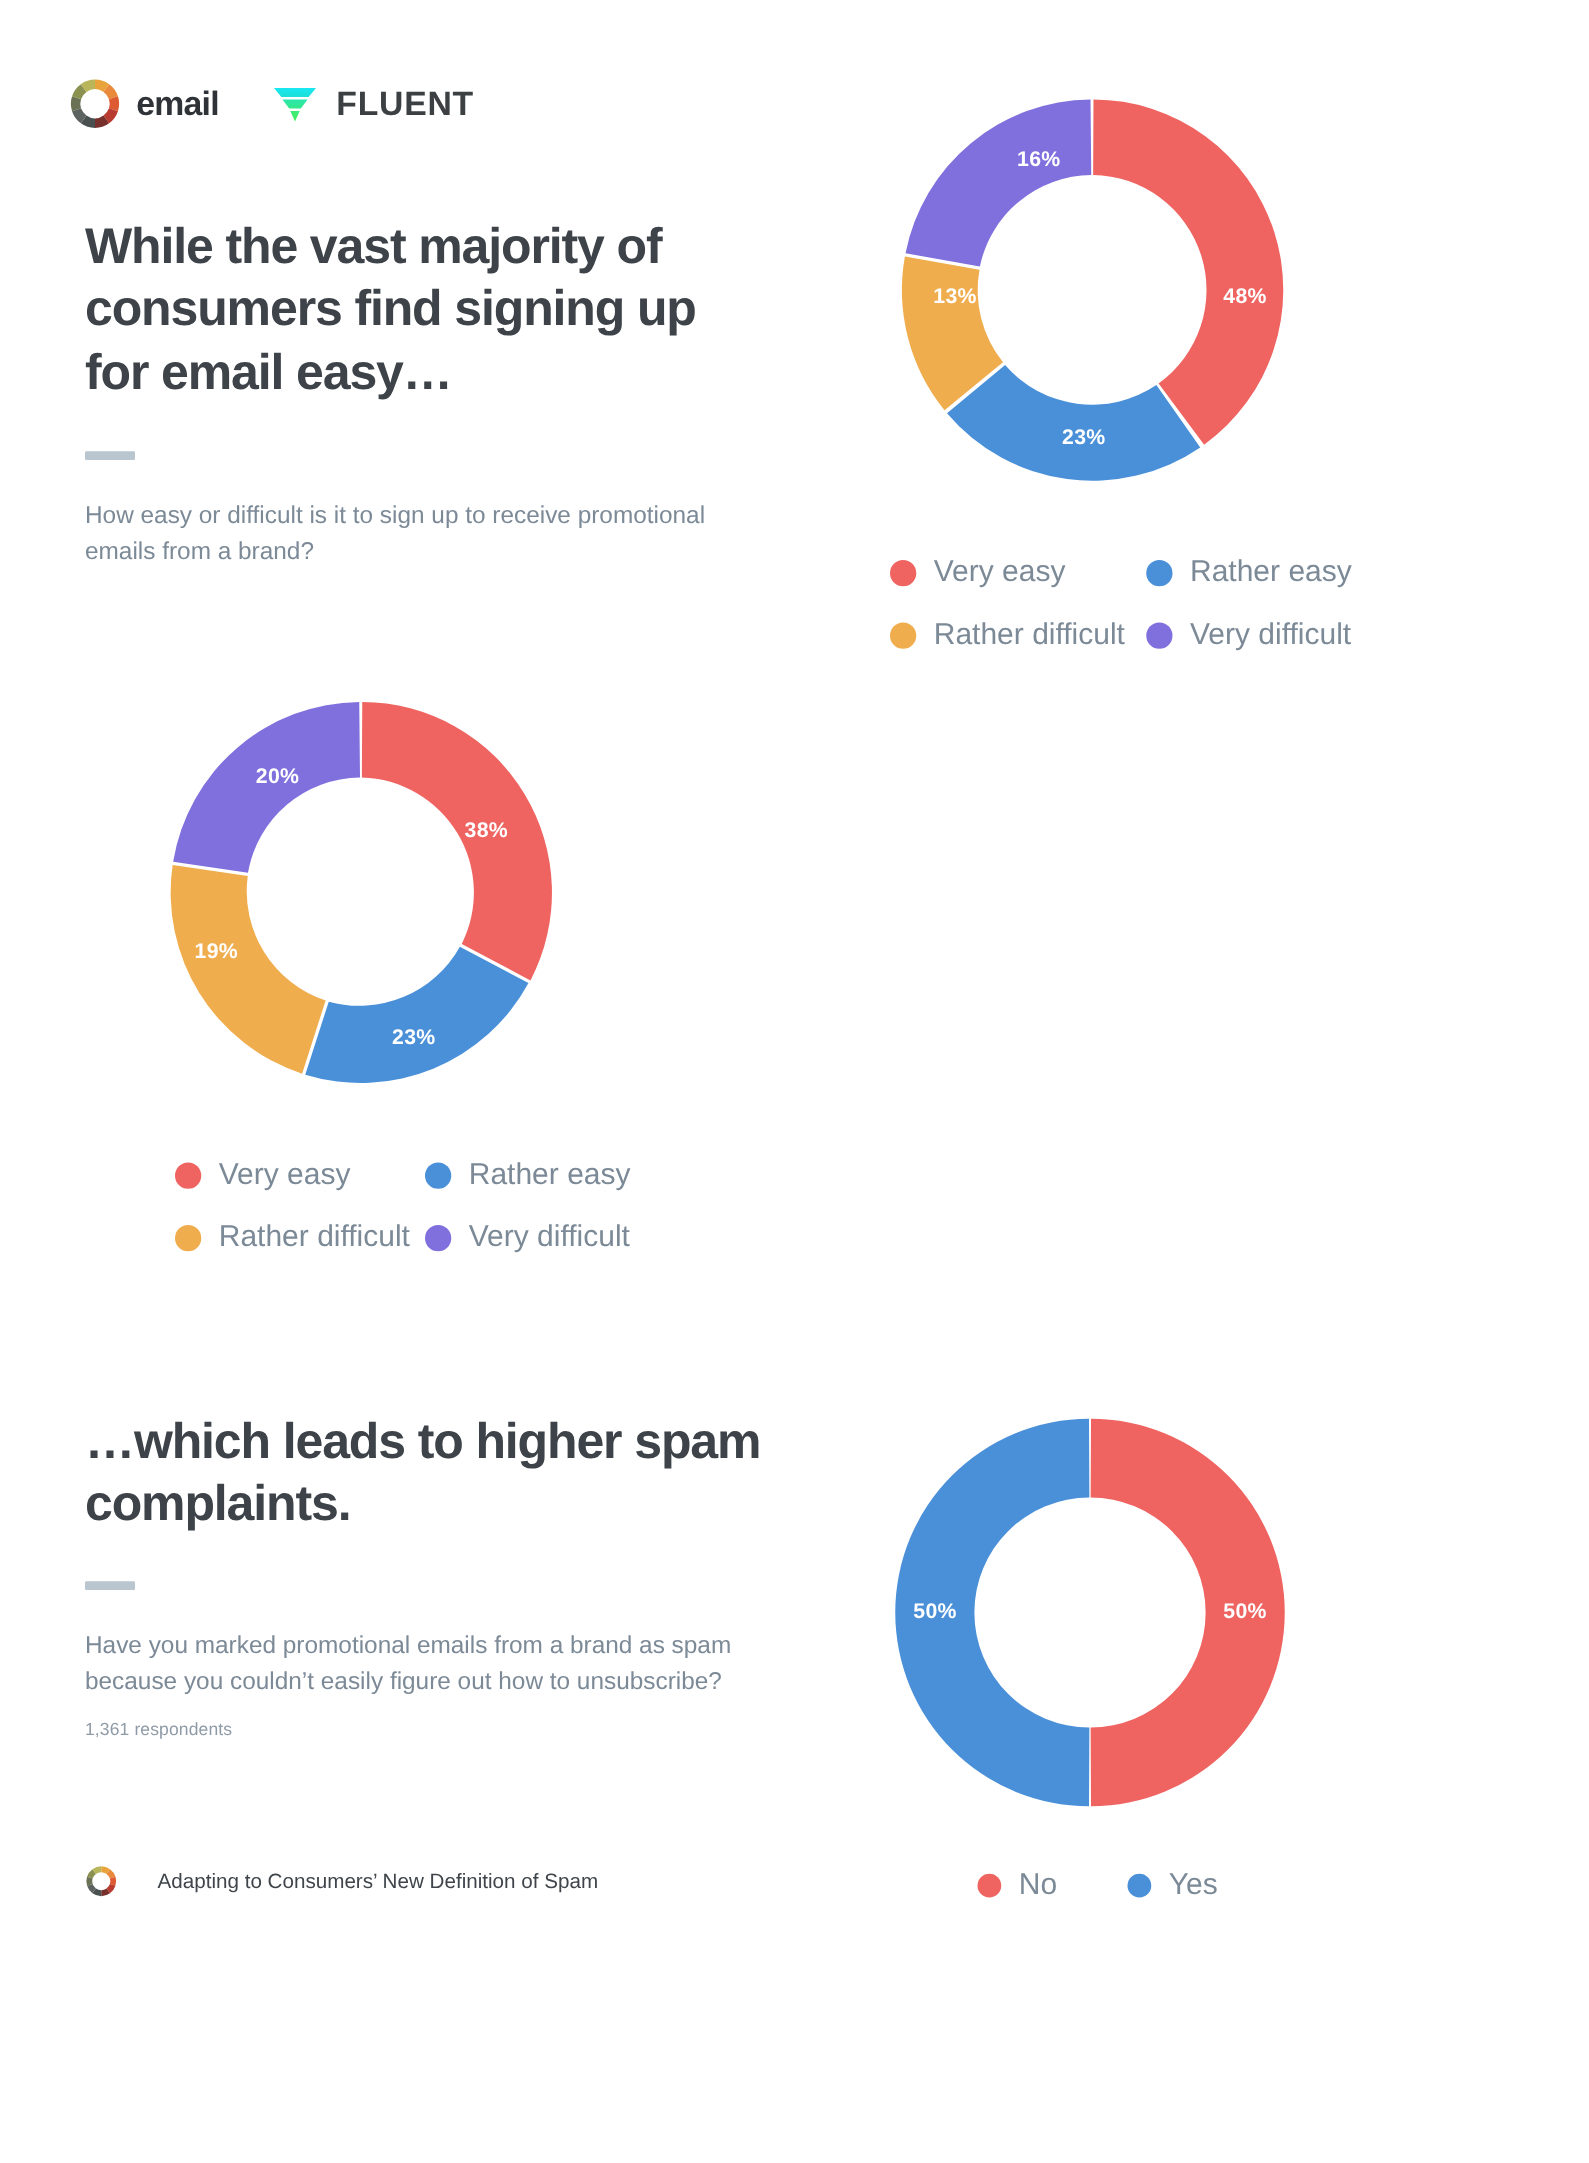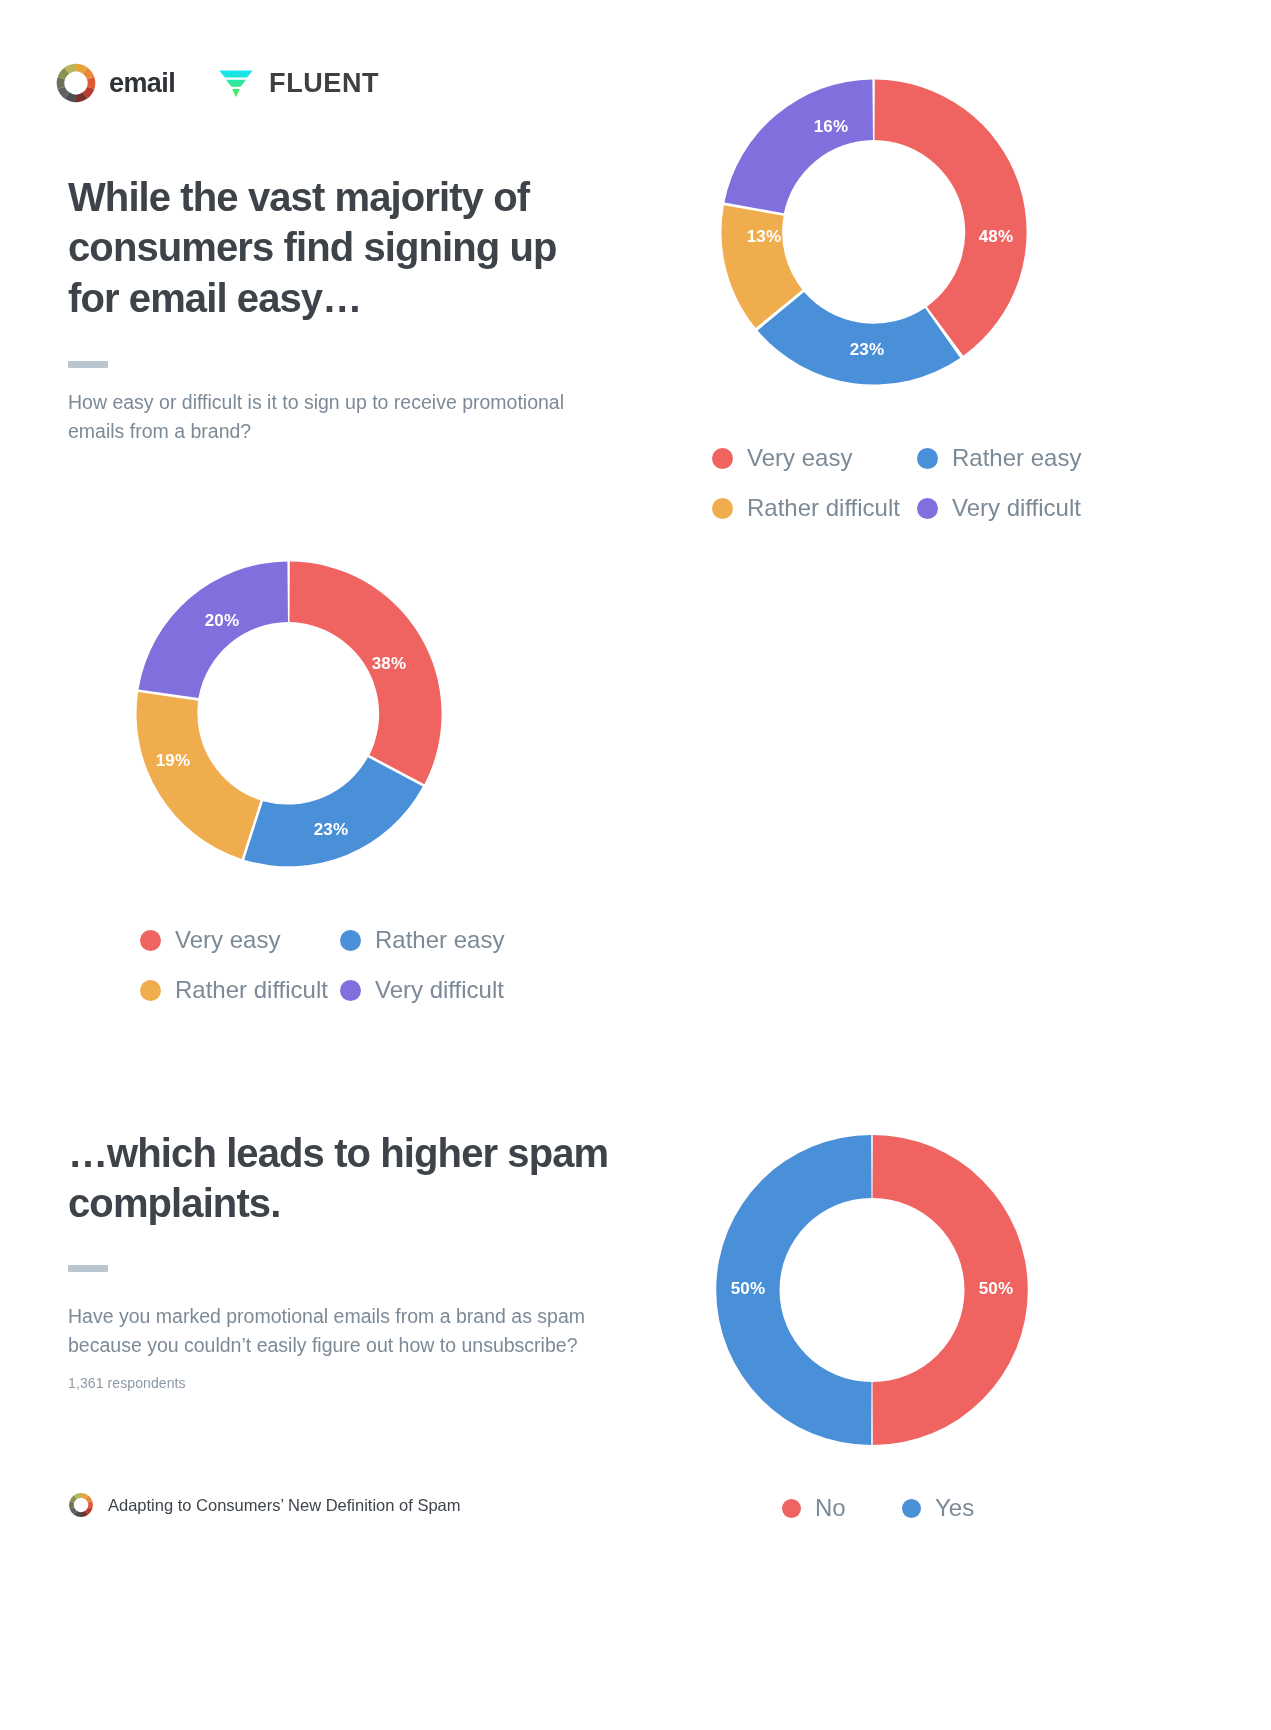--- a/index.html
+++ b/index.html
@@ -25,21 +25,21 @@
     line-height:1.26; letter-spacing:-0.9px;
   }
   .rule { width:40px; height:7px; background:#b9c5cf; border-radius:1px; }
   .question {
     font-size:19.5px; color:#7c8a97; line-height:1.48; font-weight:400;
   }
   .respondents { font-size:14px; color:#8e9aa5; letter-spacing:0.1px; }
 
   .block-1 { position:absolute; left:68px; top:172px; width:540px; }
   .block-1 .rule { margin-top:38px; }
-  .block-1 .question { margin-top:20px; }
+  .block-1 .question { margin-top:30px; }
 
   .block-2 { position:absolute; left:605px; top:678px; width:500px; }
   .block-2 .rule { margin-top:36px; }
   .block-2 .question { margin-top:30px; }
 
   .block-3 { position:absolute; left:68px; top:1128px; width:560px; }
   .block-3 .rule { margin-top:36px; }
   .block-3 .question { margin-top:30px; }
   .block-3 .respondents { margin-top:15px; }
 
@@ -57,21 +57,21 @@
   .legend-item { display:flex; align-items:center; gap:14px; }
   .legend-dot { width:21px; height:21px; border-radius:50%; flex:none; }
   .legend-label { font-size:24px; color:#7c8a97; white-space:nowrap; }
 
   .legend-1 { left:712px; top:444px; grid-template-columns:205px 205px; }
   .legend-2 { left:140px; top:926px; grid-template-columns:200px 200px; }
   .legend-3 { left:782px; top:1494px; grid-template-columns:120px 120px; }
   .legend-3 .legend-dot { width:19px; height:19px; }
 
   
-  .footer { position:absolute; left:68px; top:1492px; display:flex; align-items:center; gap:14px; }
+  .footer { position:absolute; left:68px; top:1492px; display:flex; align-items:center; gap:32px; }
   .footer-text { font-size:16.5px; color:#3f454b; }
 </style>
 </head>
 <body>
 
 <div class="page">
 
   <div class="brand-bar">
     <div class="litmus-lockup">
       <svg class="litmus-wheel" width="42" height="42" viewBox="0 0 100 100">

